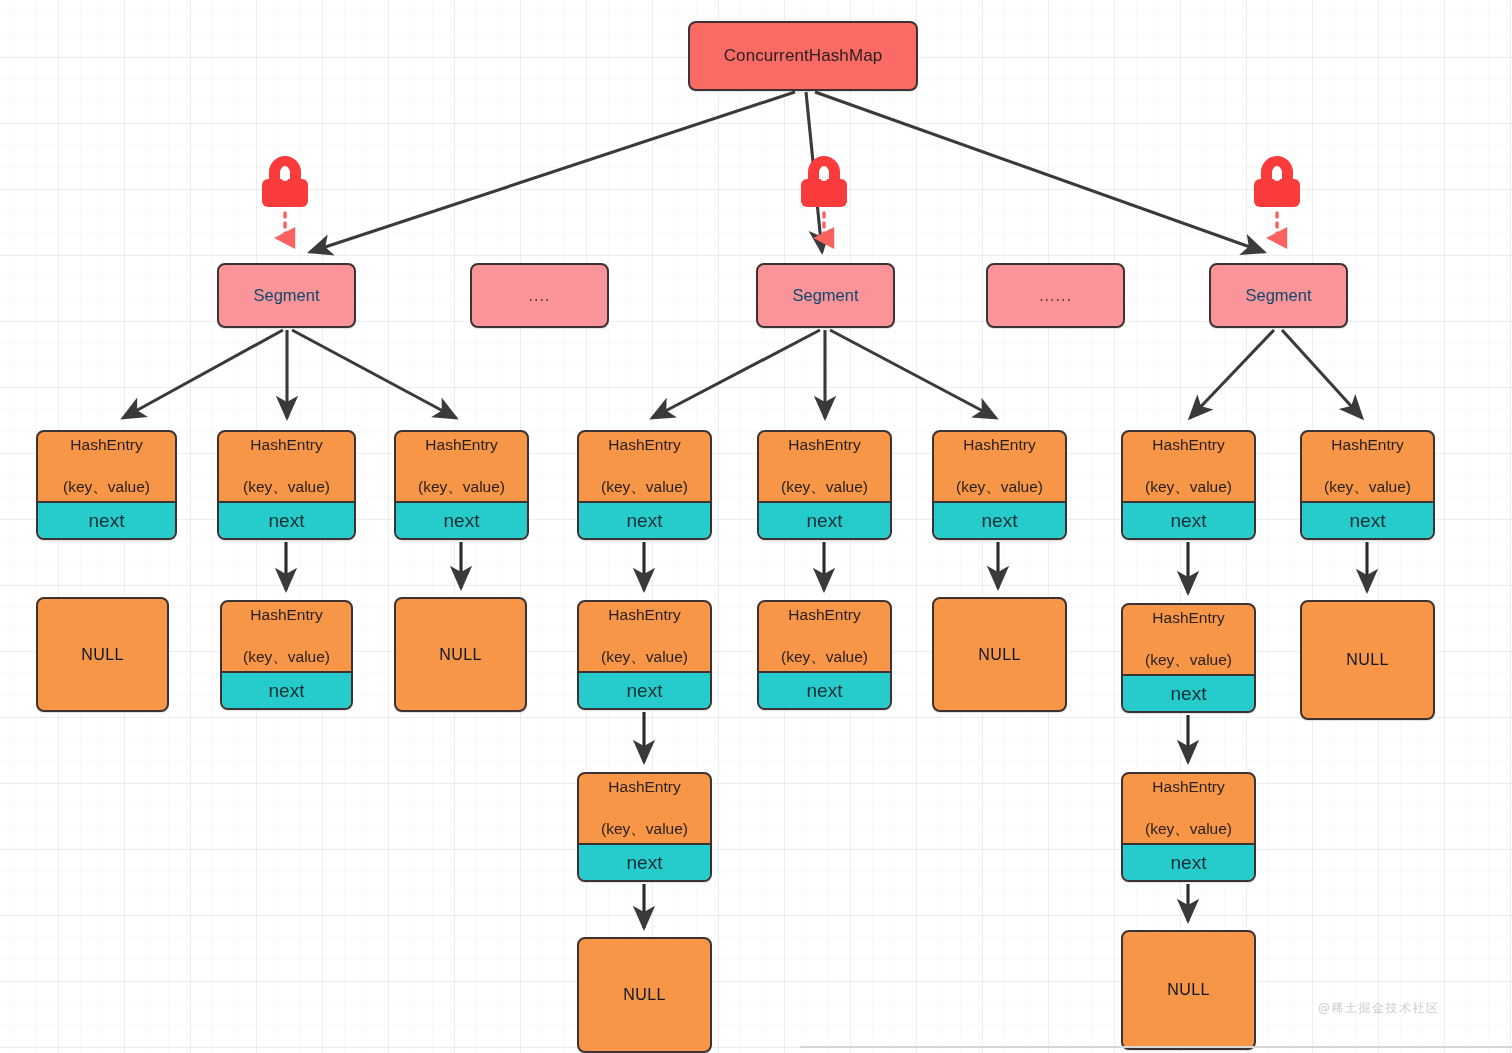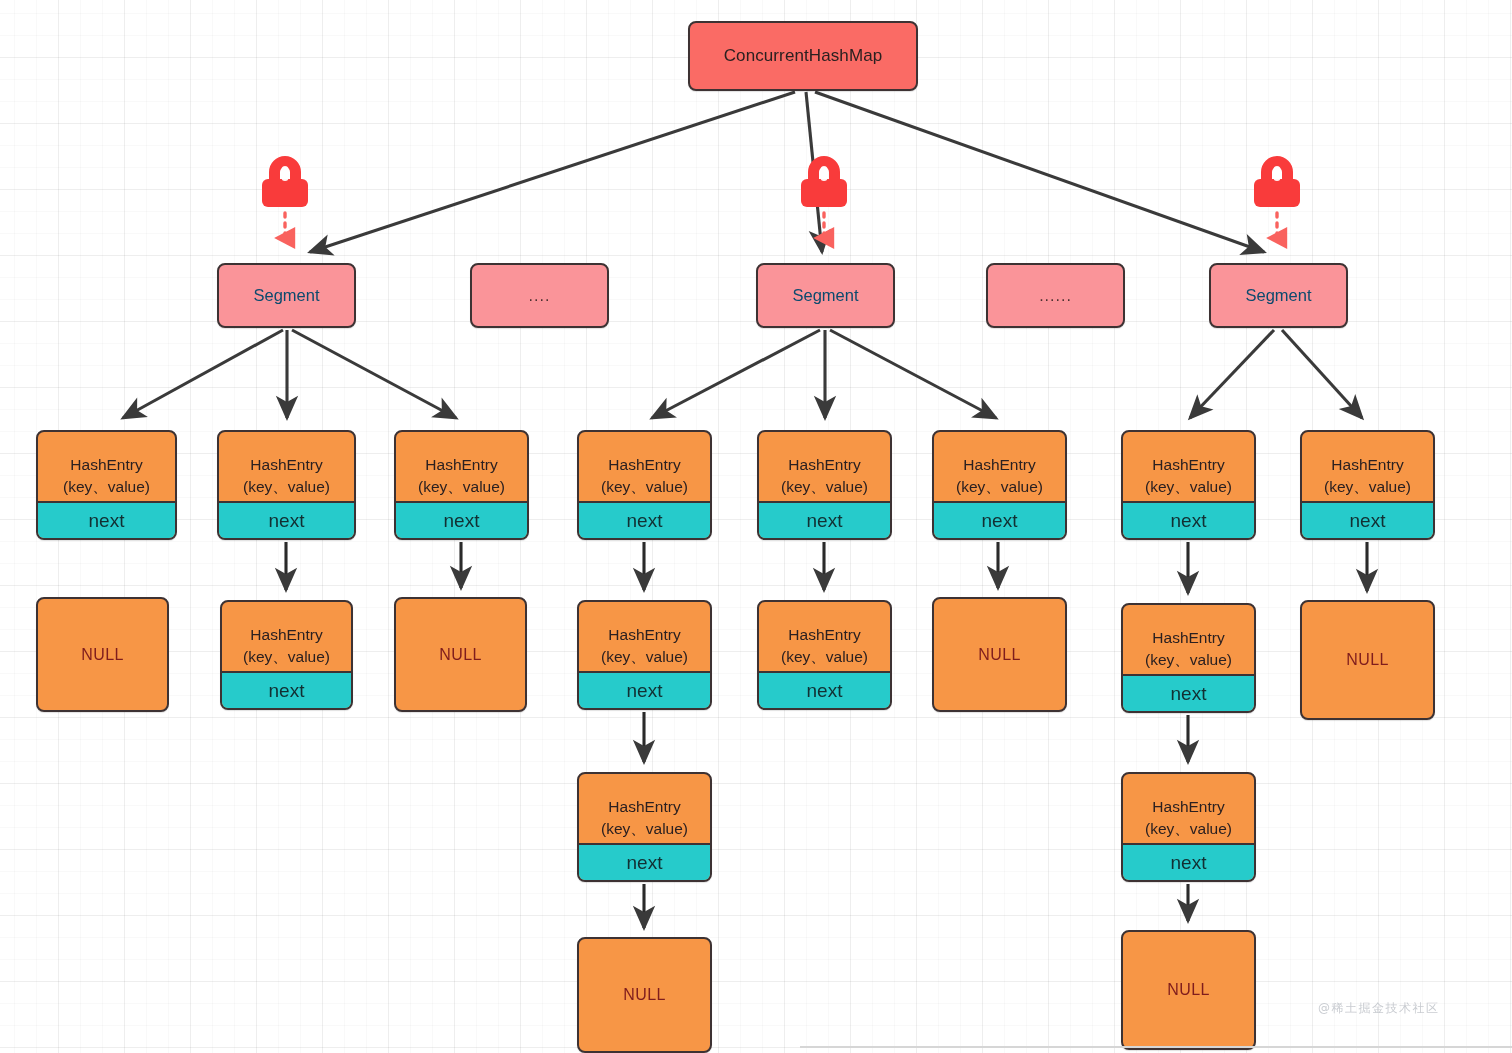--- a/index.html
+++ b/index.html
@@ -60,34 +60,34 @@
     align-items: center;
     justify-content: center;
     color: #4a3030;
     font-size: 16px;
     letter-spacing: 1px;
   }
   .node-null {
     background: #f79646;
     align-items: center;
     justify-content: center;
-    color: #7f1d1d;
+    color: #0f172a;
     font-size: 16px;
     letter-spacing: 0.4px;
   }
   .node-entry {
     background: #f79646;
     padding: 0;
   }
   .entry-head {
     flex: 1 1 auto;
     display: flex;
     flex-direction: column;
     align-items: center;
-    justify-content: flex-end;
+    justify-content: space-between;
     color: #2b2020;
     font-size: 15.5px;
     line-height: 1.42;
     text-align: center;
     padding: 2px 2px 3px 2px;
   }
   .entry-next {
     flex: 0 0 auto;
     height: 35px;
     background: #26cbcb;

